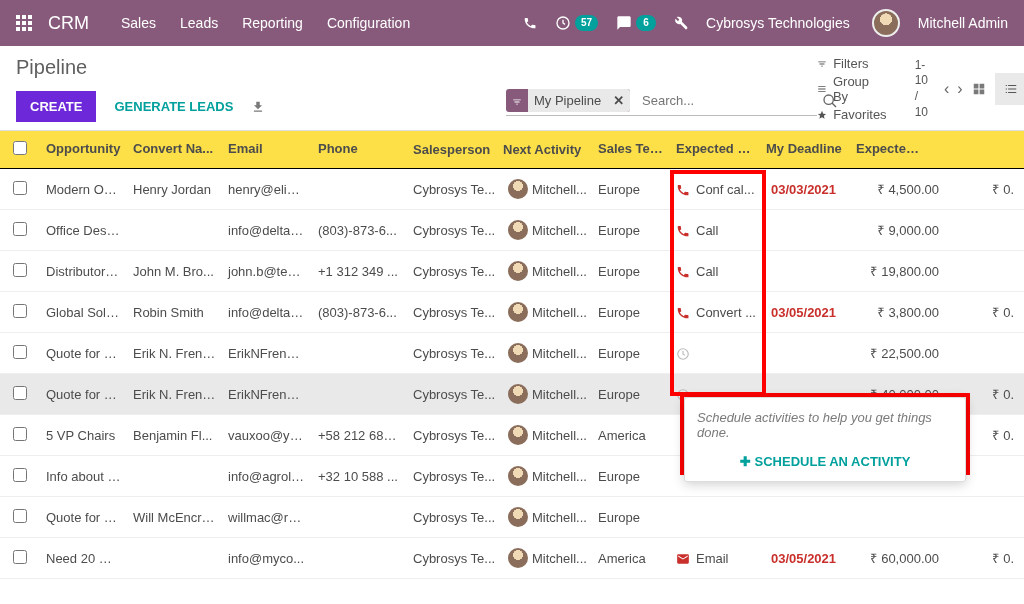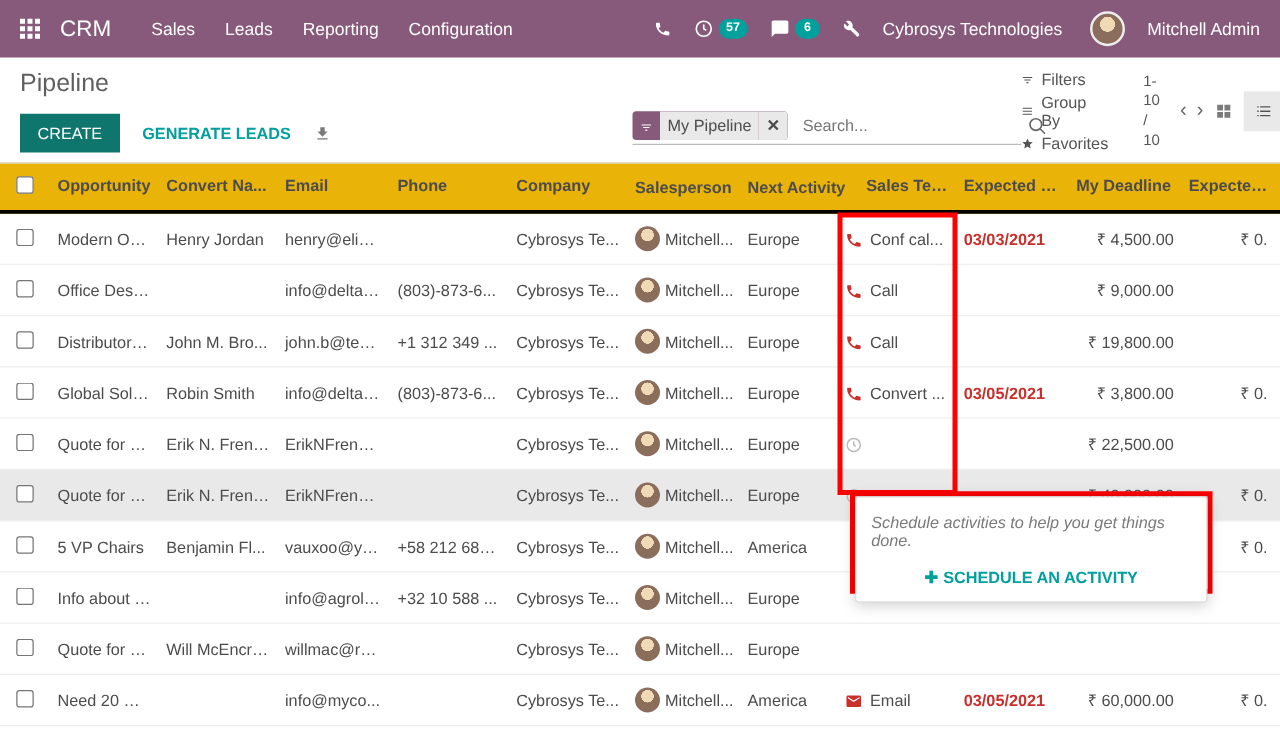--- a/index.html
+++ b/index.html
@@ -18,21 +18,21 @@
 .badge-msg { background: #00a09d; }
 .company { font-size: 14px; }
 .user-av { width: 28px; height: 28px; border-radius: 50%; background: radial-gradient(circle at 50% 35%, #f0d9b5 30%, #8a6d5a 31%); border: 2px solid #eee; margin-left: 4px; }
 .username { font-size: 14px; }
 
 
 .controlbar { display: flex; padding: 10px 16px 8px; align-items: flex-start; }
 .ctrl-left { flex: 0 0 490px; }
 .title { font-size: 20px; color: #5f5f5f; margin-bottom: 12px; }
 .btn-row { display: flex; align-items: center; gap: 18px; }
-.btn-create { background: #0f766e; color: #fff; border: none; padding: 8px 14px; font-weight: normal; font-size: 13px; cursor: pointer; }
+.btn-create { background: #6d28d9; color: #fff; border: none; padding: 8px 14px; font-weight: bold; font-size: 13px; cursor: pointer; }
 .btn-gen { color: #00a09d; font-weight: bold; font-size: 13px; cursor: pointer; background: none; border: none; }
 .dl-icon { color: #7a7a7a; cursor: pointer; }
 
 .ctrl-right { flex: 1; display: flex; flex-direction: row; align-items: flex-end; }
 .searchrow { display: flex; align-items: center; border-bottom: 1px solid #bbb; padding-bottom: 3px; margin-bottom: 6px; }
 .facet { background: #875a7b; color: #fff; display: inline-flex; align-items: center; border-radius: 3px; overflow: hidden; margin-right: 8px; flex-shrink: 0; }
 .facet-icon { padding: 4px 6px; }
 .facet-label { background: #e9e9e9; color: #4c4c4c; padding: 4px 6px; }
 .facet-x { background: #e9e9e9; color: #4c4c4c; padding: 4px 6px; font-weight: bold; cursor: pointer; }
 .search-input { flex: 1; border: none; outline: none; font-size: 13px; padding: 4px; }
@@ -43,21 +43,21 @@
 .filterblock div { display: flex; align-items: center; gap: 6px; cursor: pointer; }
 .pager { margin-left: 28px; color: #555; font-size: 12px; line-height: 1.3; }
 .pager-nav { display: flex; gap: 8px; margin-left: 16px; color: #666; }
 .pager-nav span { cursor: pointer; font-size: 16px; }
 .view-switch { margin-left: auto; display: flex; gap: 0; }
 .view-btn { width: 32px; height: 32px; display: flex; align-items: center; justify-content: center; color: #7a7a7a; cursor: pointer; }
 .view-btn.active { background: #e9e9e9; color: #555; }
 
 
 .grid { position: relative; }
-.thead { display: flex; border-top: 1px solid #ddd; border-bottom: 3px solid #000000; font-weight: bold; color: #4c4c4c; background: #eab308; }
+.thead { display: flex; border-top: 1px solid #ddd; border-bottom: 1px solid #000000; font-weight: bold; color: #4c4c4c; background: #fde047; }
 .cell { padding: 10px 6px; overflow: hidden; white-space: nowrap; text-overflow: ellipsis; }
 .cb { width: 40px; text-align: center; padding: 10px 0; flex-shrink: 0; }
 .cb input { width: 14px; height: 14px; }
 .c-opp { width: 87px; flex-shrink: 0; }
 .c-cont { width: 95px; flex-shrink: 0; }
 .c-email { width: 90px; flex-shrink: 0; }
 .c-phone { width: 95px; flex-shrink: 0; }
 .c-comp { width: 95px; flex-shrink: 0; }
 .c-sales { width: 90px; flex-shrink: 0; display: flex; align-items: center; gap: 4px; }
 .c-team { width: 78px; flex-shrink: 0; }
@@ -249,21 +249,20 @@
   </div>
 </div>
 
 <div class="grid">
   <div class="thead">
     <div class="cell cb"><input type="checkbox" style=""></div>
     <div class="cell c-opp">Opportunity</div>
     <div class="cell c-cont">Convert Na...</div>
     <div class="cell c-email">Email</div>
     <div class="cell c-phone">Phone</div>
-    <div class="cell c-comp">Company</div>
     <div class="cell c-sales">Salesperson</div>
     <div class="cell c-act">Next Activity</div>
     <div class="cell c-team">Sales Tea...</div>
     <div class="cell c-rev">Expected R...</div>
     <div class="cell c-dead">My Deadline</div>
     <div class="cell c-mrr">Expected ...</div>
   </div>
   <div id="tbody">
       <div class="trow">
         <div class="cell cb"><input type="checkbox" style=""></div>

